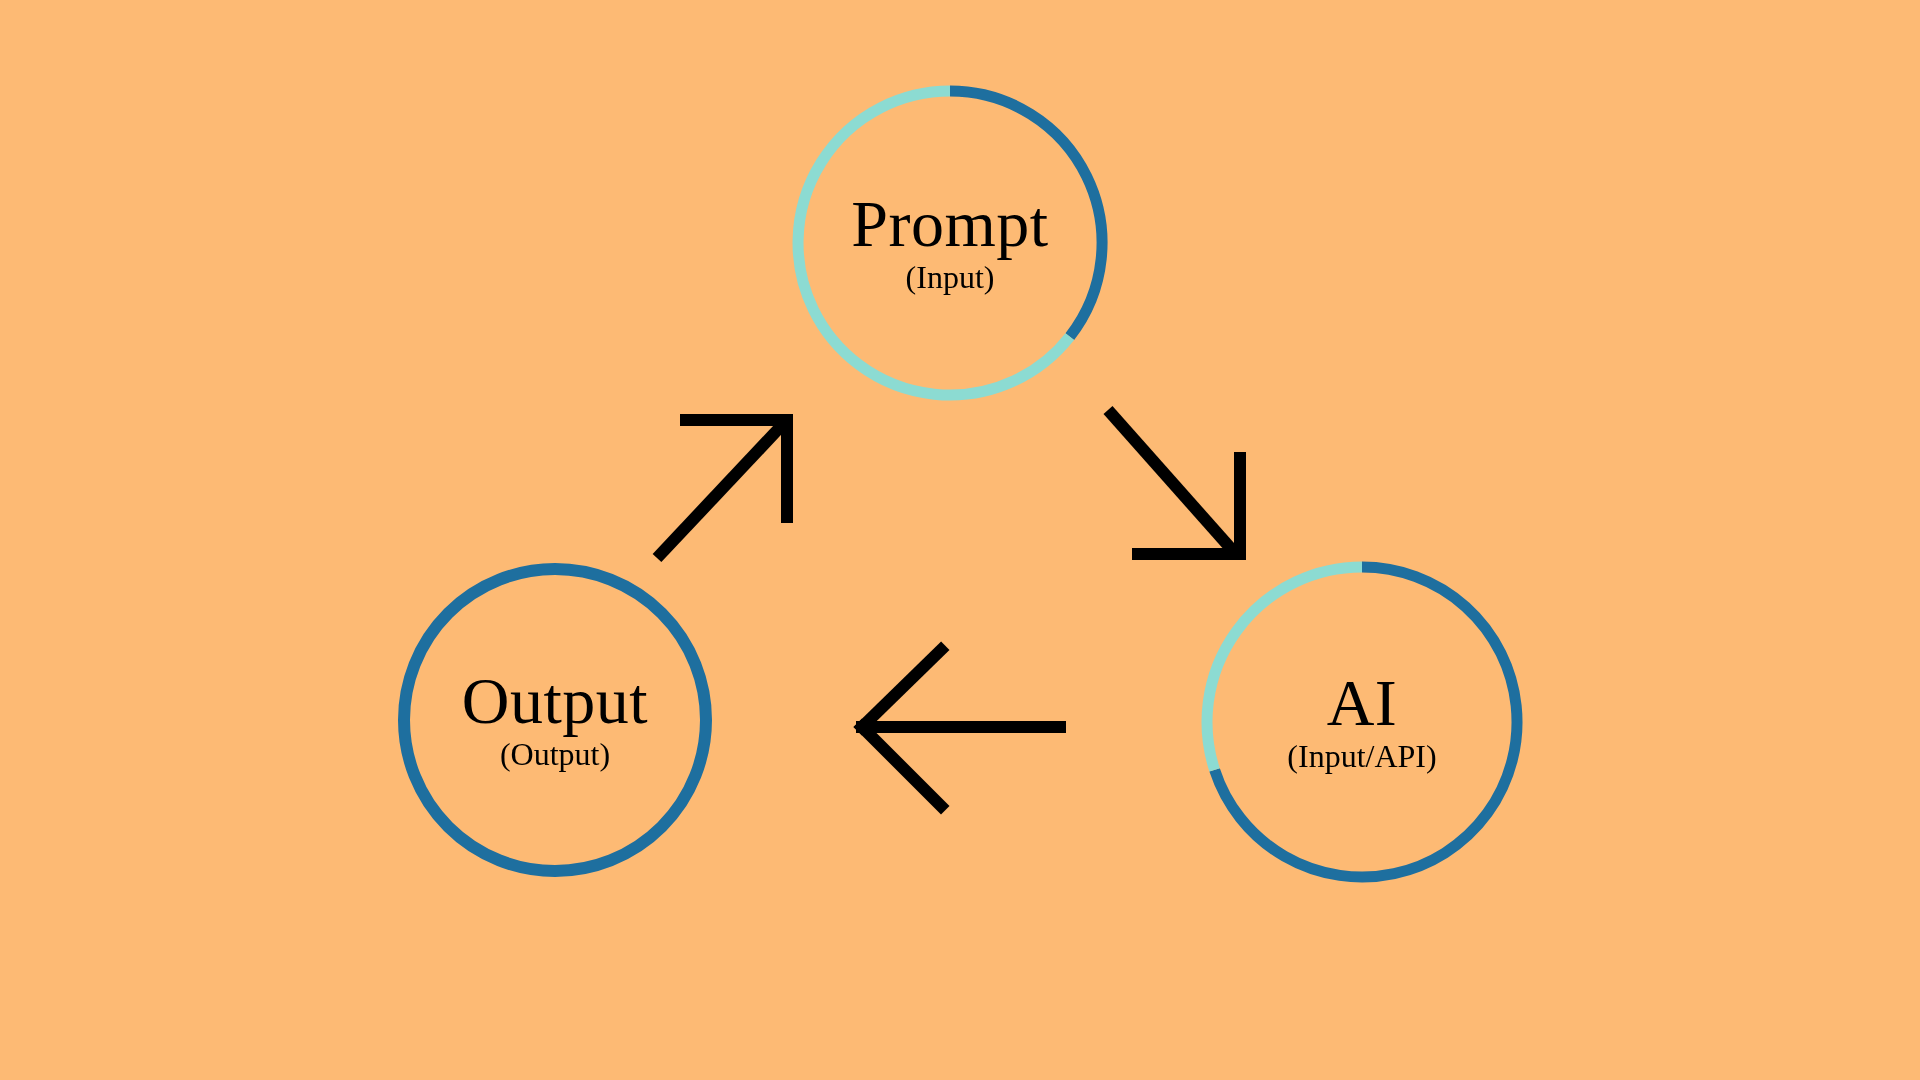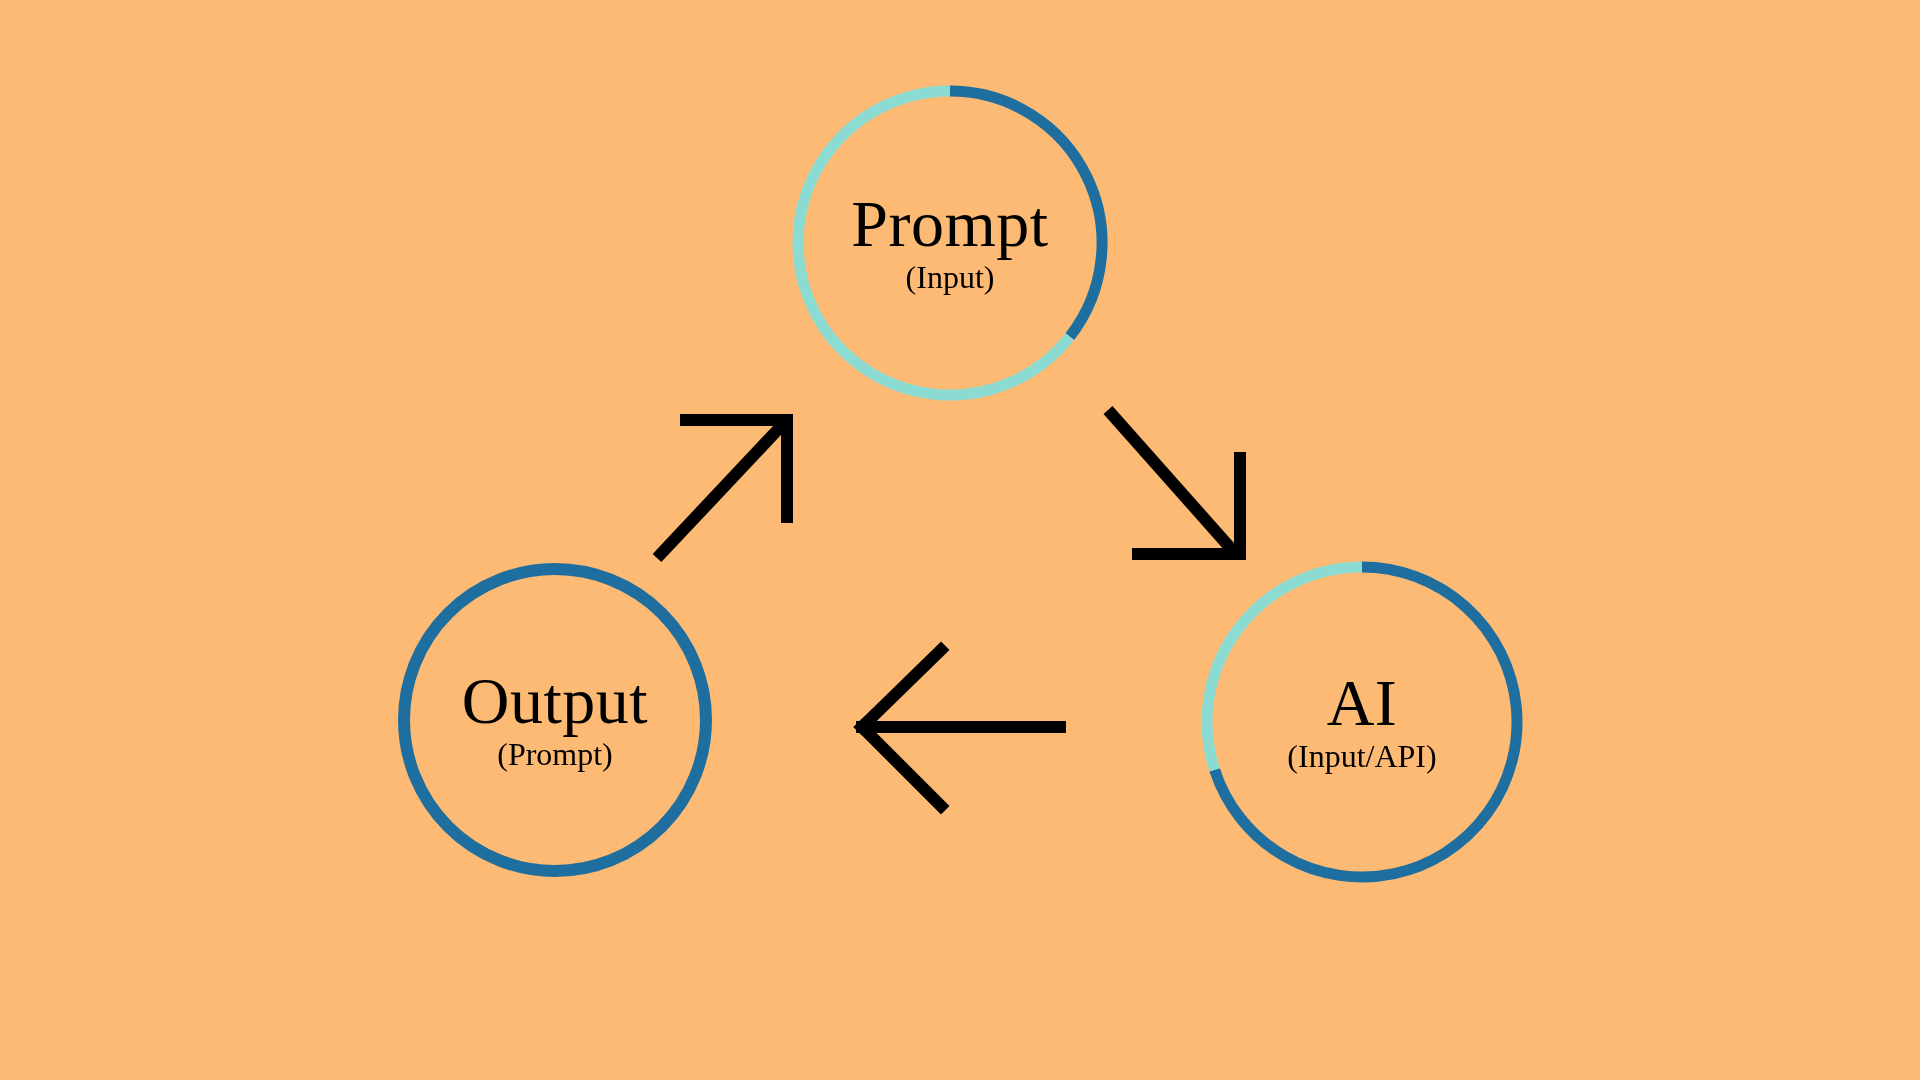--- a/index.html
+++ b/index.html
@@ -89,21 +89,21 @@
     </g>
   </svg>
 
   <div class="node-text prompt">
     <span class="main-label">Prompt</span>
     <span class="sub-label">(Input)</span>
   </div>
 
   <div class="node-text results">
     <span class="main-label">Output</span>
-    <span class="sub-label">(Prompt)</span>
+    <span class="sub-label">(Output)</span>
   </div>
 
   <div class="node-text ai">
     <span class="main-label">AI</span>
     <span class="sub-label">(Input/API)</span>
   </div>
 
 </div>
 
 </body></html>

